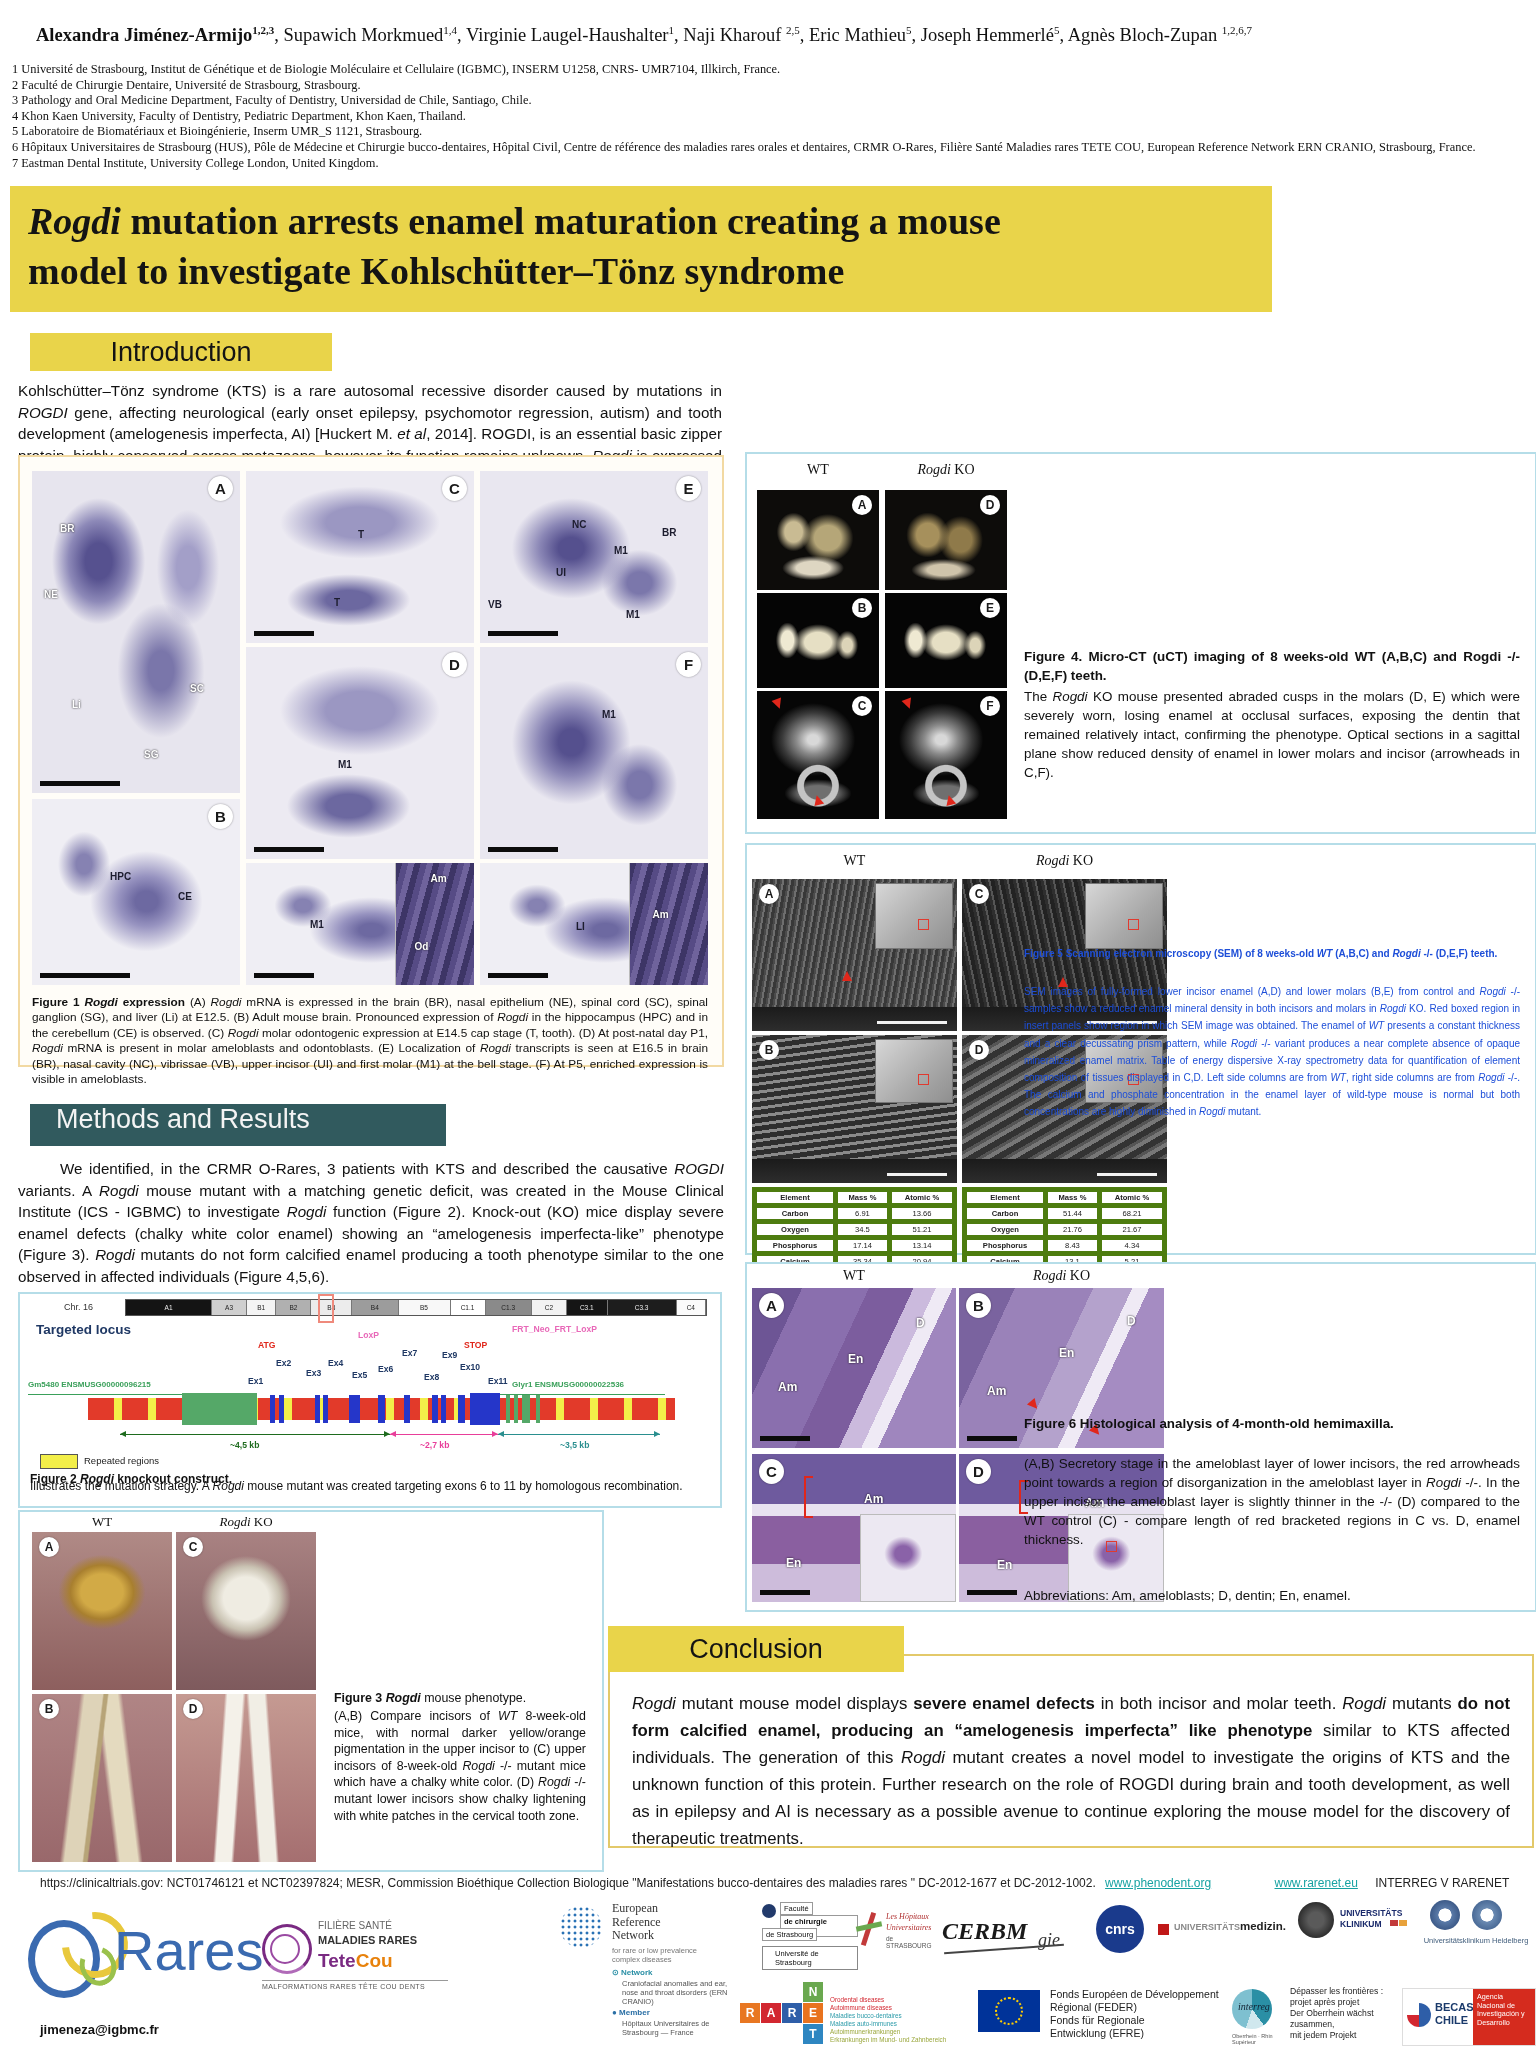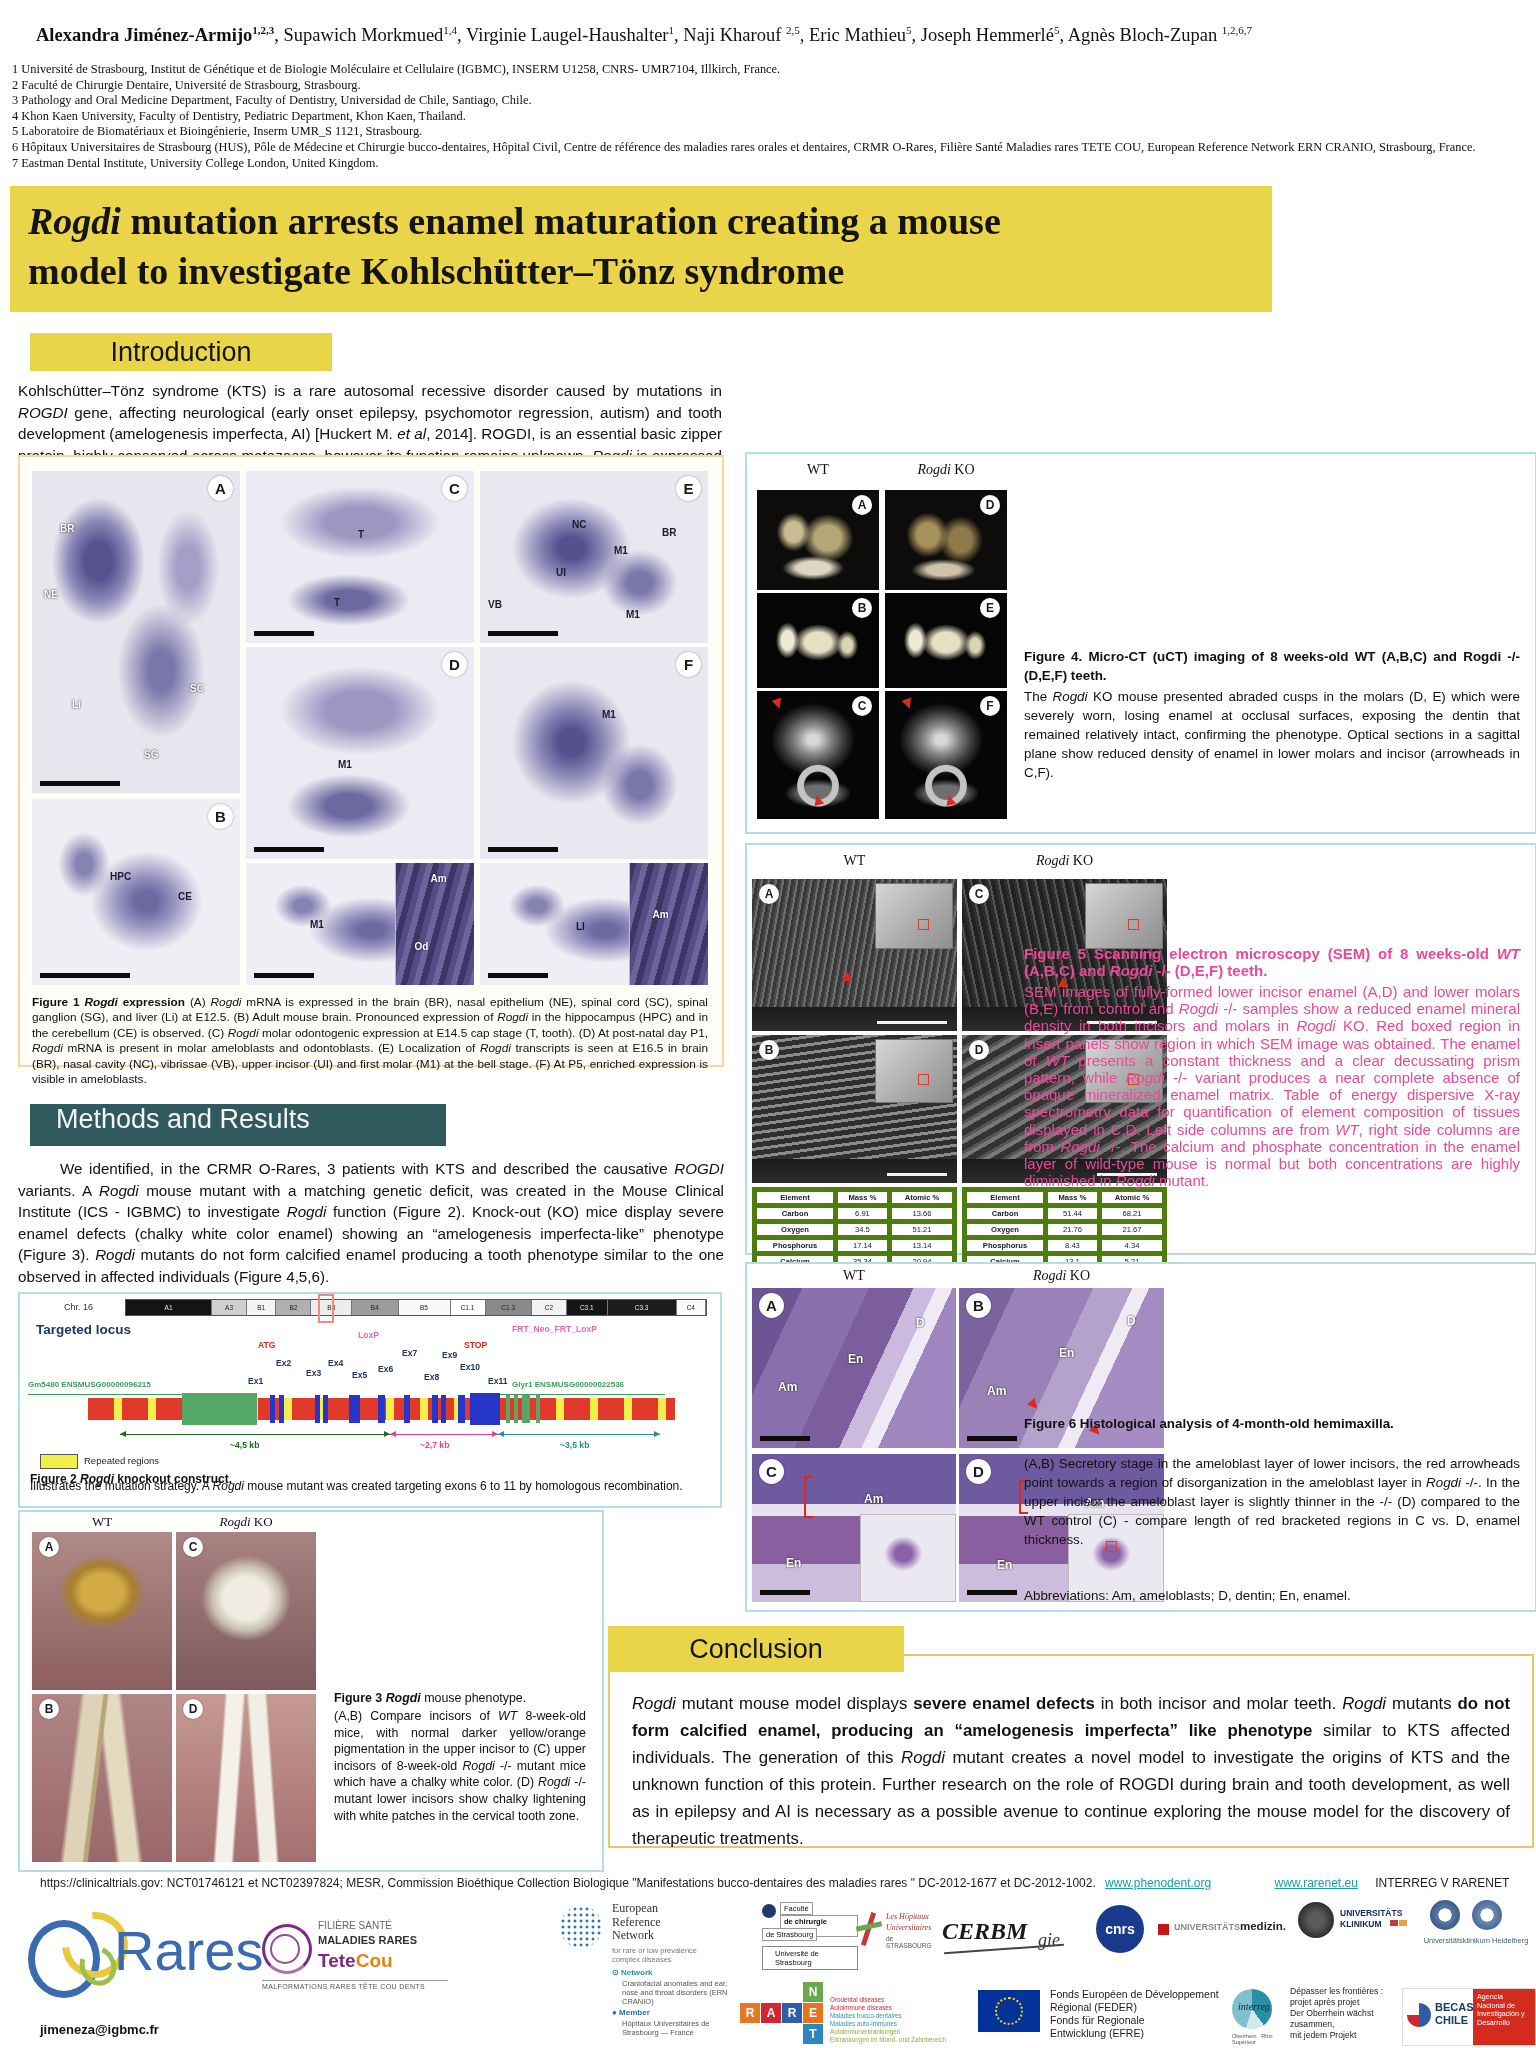--- a/index.html
+++ b/index.html
@@ -16,21 +16,21 @@
   .title-text{font-family:"Liberation Serif",serif;font-weight:bold;font-size:38px;line-height:50px;color:#141414;}
   
   .head-yellow{background:#e9d44a;color:#141414;font-size:27px;font-weight:normal;display:flex;align-items:center;justify-content:center;}
   .head-teal{background:#315a5e;color:#f4f4f4;font-size:27px;display:flex;padding-left:26px;}
   .body-text{font-size:15.2px;line-height:21.6px;color:#111;}
   
   .fbox-tan{border:2px solid #f2d9a2;background:#fffdf8;}
   .fbox-blue{border:2px solid #b5dde8;background:#fff;}
   .cap{font-size:11.8px;line-height:15.4px;color:#111;}
   .capR{font-size:13.4px;line-height:19px;color:#111;}
-  .capR5{font-size:15px;line-height:17.2px;color:#ec4899;}
+  .capR5{font-size:10px;line-height:17.2px;color:#1d4ed8;}
   .cap3{font-size:12.4px;line-height:16.6px;color:#111;}
   .panel{position:absolute;overflow:hidden;background:#ddd;}
   .pbadge{position:absolute;top:5px;right:7px;width:25px;height:25px;border-radius:50%;background:#fff;color:#1a1a1a;font-weight:bold;font-size:15px;display:flex;align-items:center;justify-content:center;box-shadow:0 0 2px rgba(0,0,0,.4);}
   .pbadge.tl{left:7px;right:auto;}
   .pbadge.sm{width:20px;height:20px;font-size:12px;}
   .plab{position:absolute;font-weight:bold;font-size:10px;color:#fff;text-shadow:0 0 2px #000;}
   .plab.dk{color:#1c1c2e;text-shadow:none;}
   .sbar{position:absolute;left:8px;bottom:7px;height:5px;background:#0c0c0c;}
   .sbar.w{background:#f2f2f2;}
   

